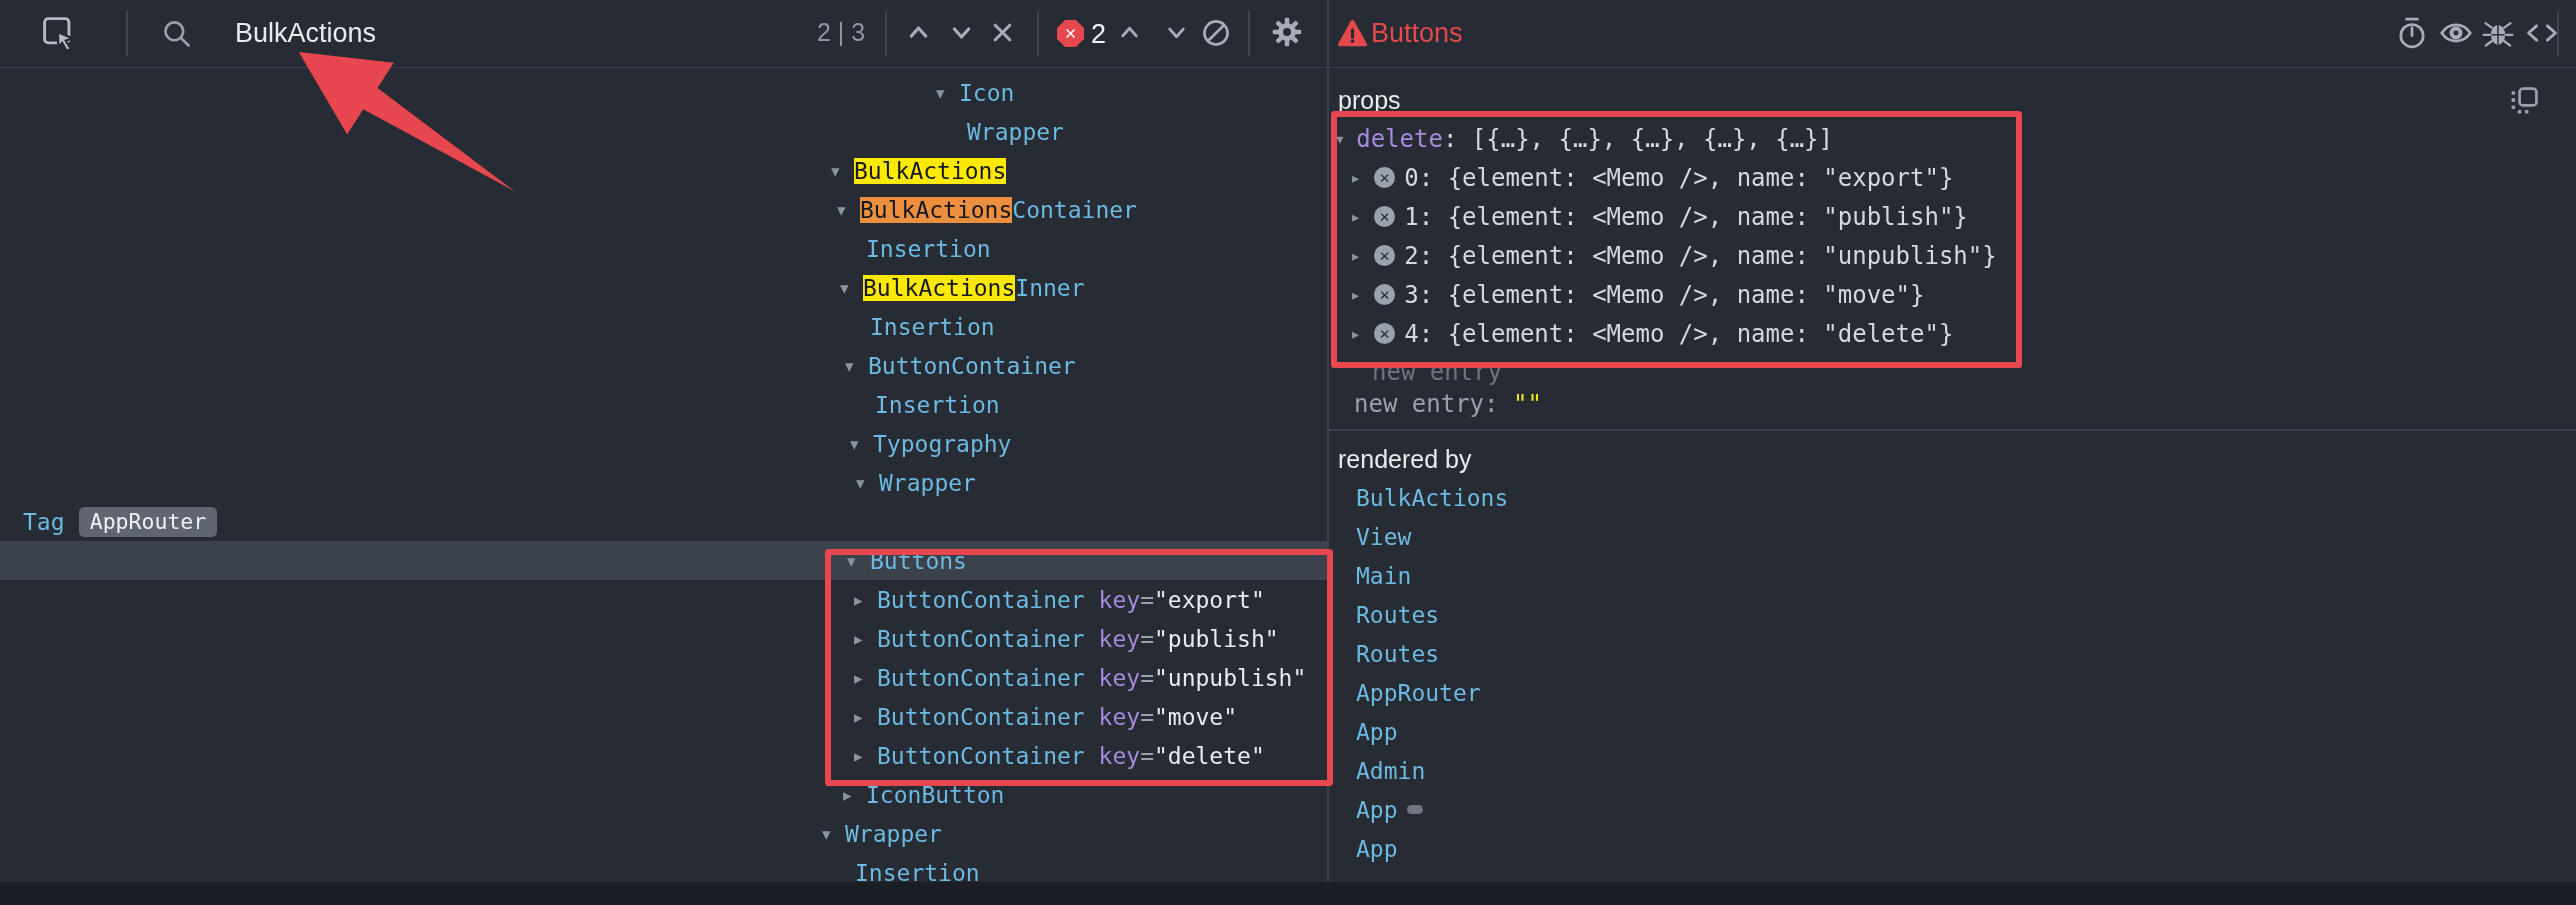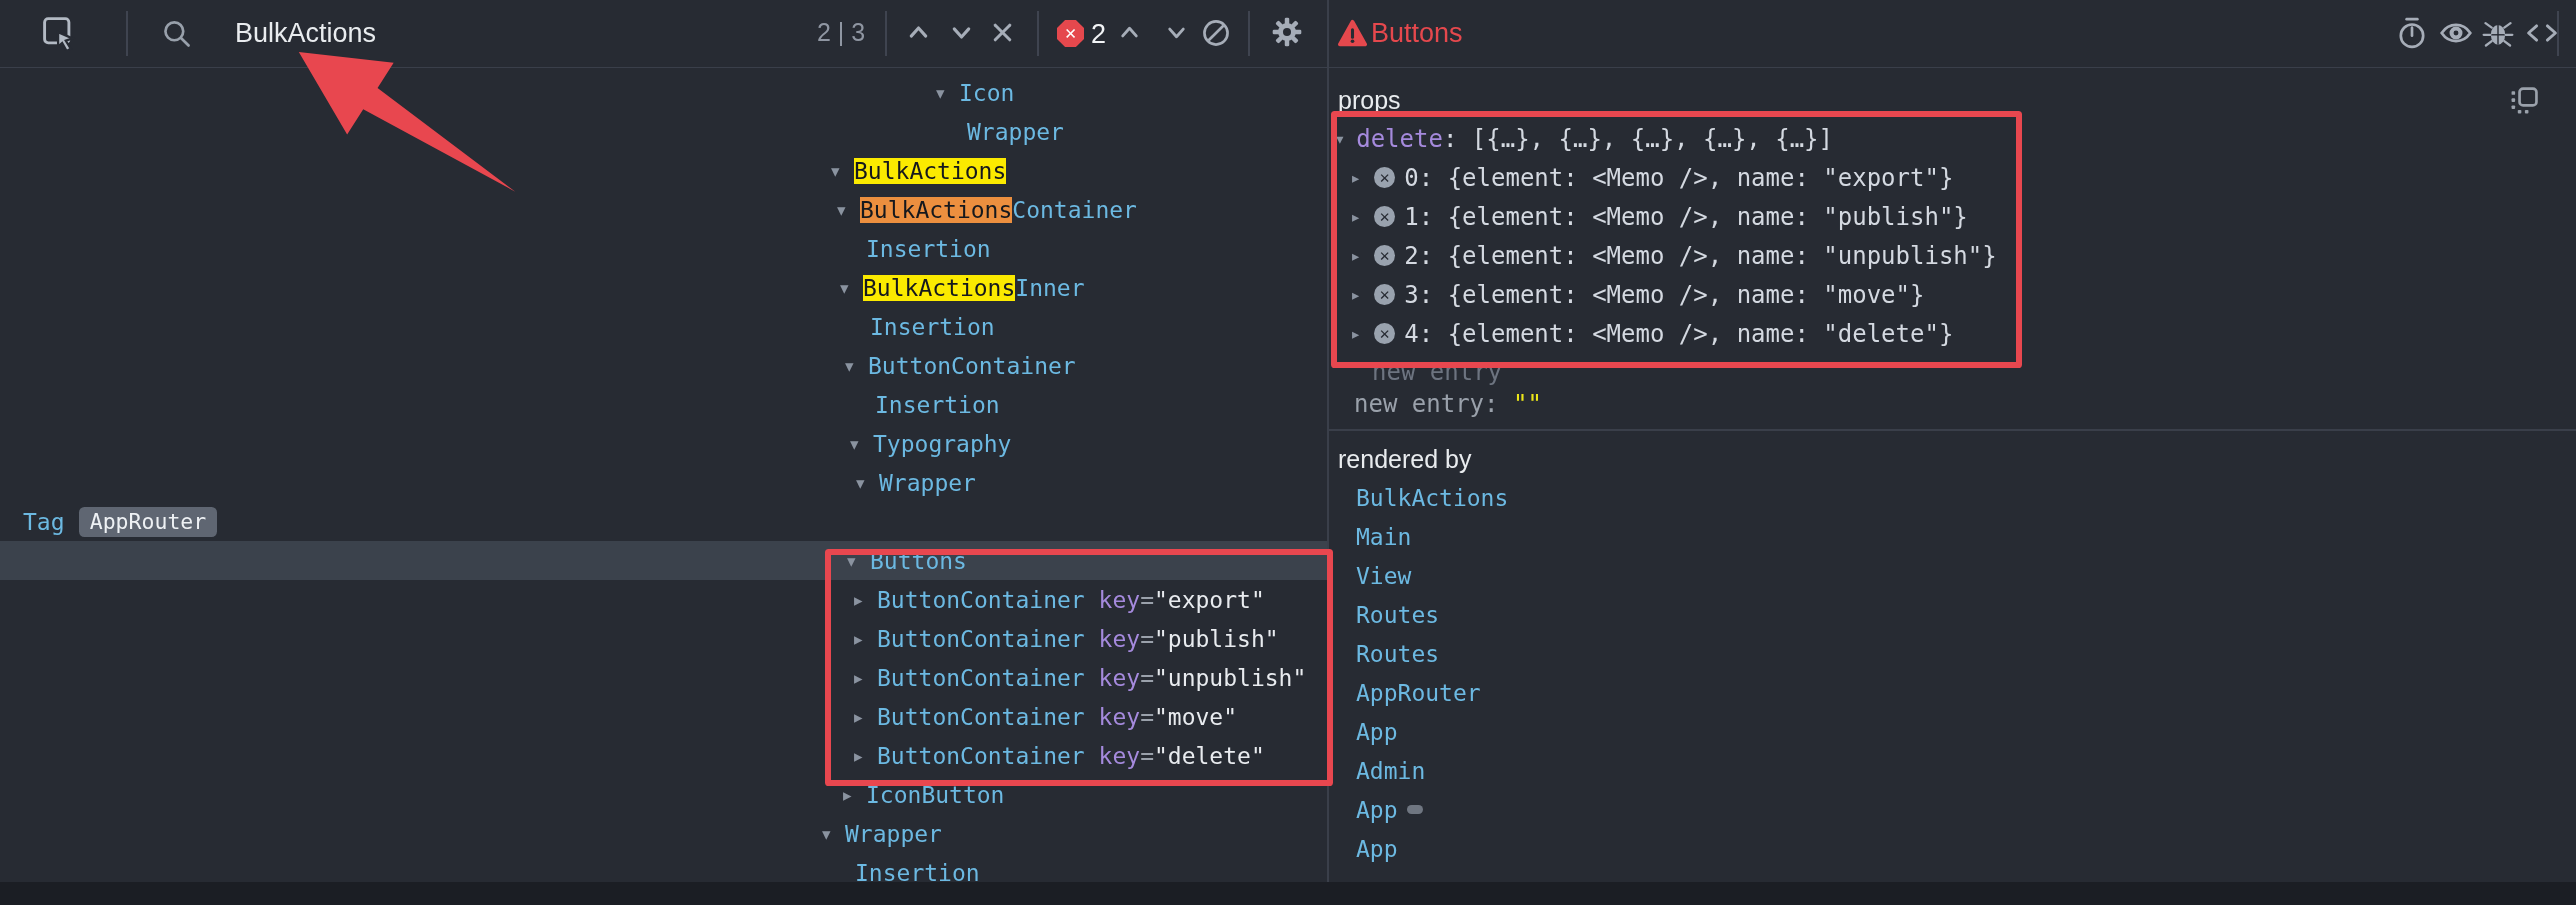--- a/index.html
+++ b/index.html
@@ -299,22 +299,22 @@
     <div class="new-entry" style="position:absolute; top:320px; left:0; right:0;">
       <span>new entry</span><span>: </span><span class="yellow-val">""</span>
     </div>
 
     <div class="h-divider" style="top:361px;"></div>
 
     <span class="section-label" style="top:377px;">rendered by</span>
 
     <div class="rb-list" id="rb-list">
         <div class="rb-item">BulkActions</div>
+        <div class="rb-item">View</div>
         <div class="rb-item">Main</div>
-        <div class="rb-item">View</div>
         <div class="rb-item">Routes</div>
         <div class="rb-item">Routes</div>
         <div class="rb-item">AppRouter</div>
         <div class="rb-item">App</div>
         <div class="rb-item">Admin</div>
         <div class="rb-item">App<span class="rb-pill"></span></div>
         <div class="rb-item">App</div>
       </div>
   </div>
 

